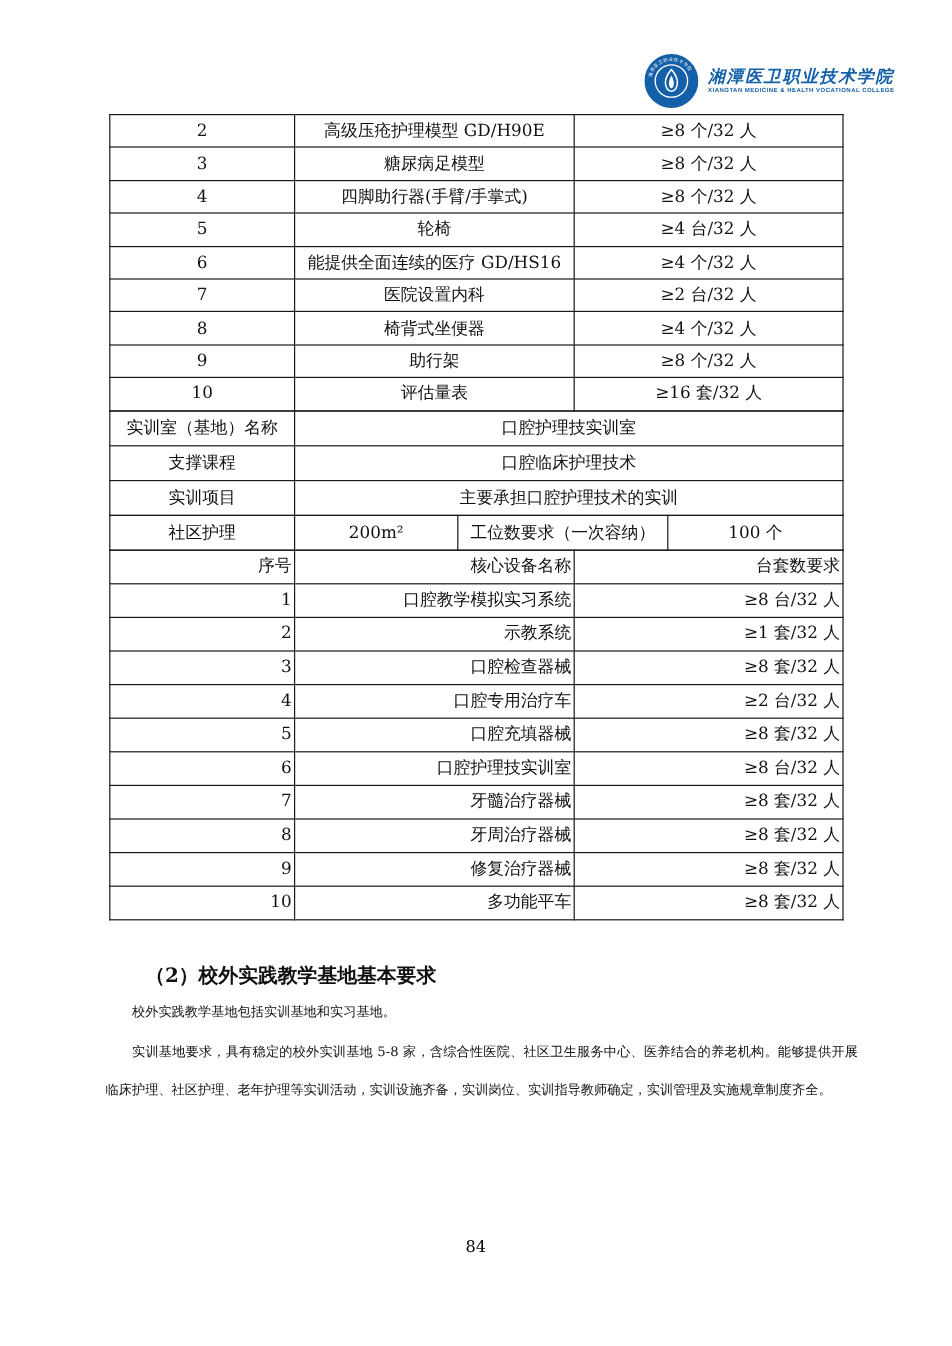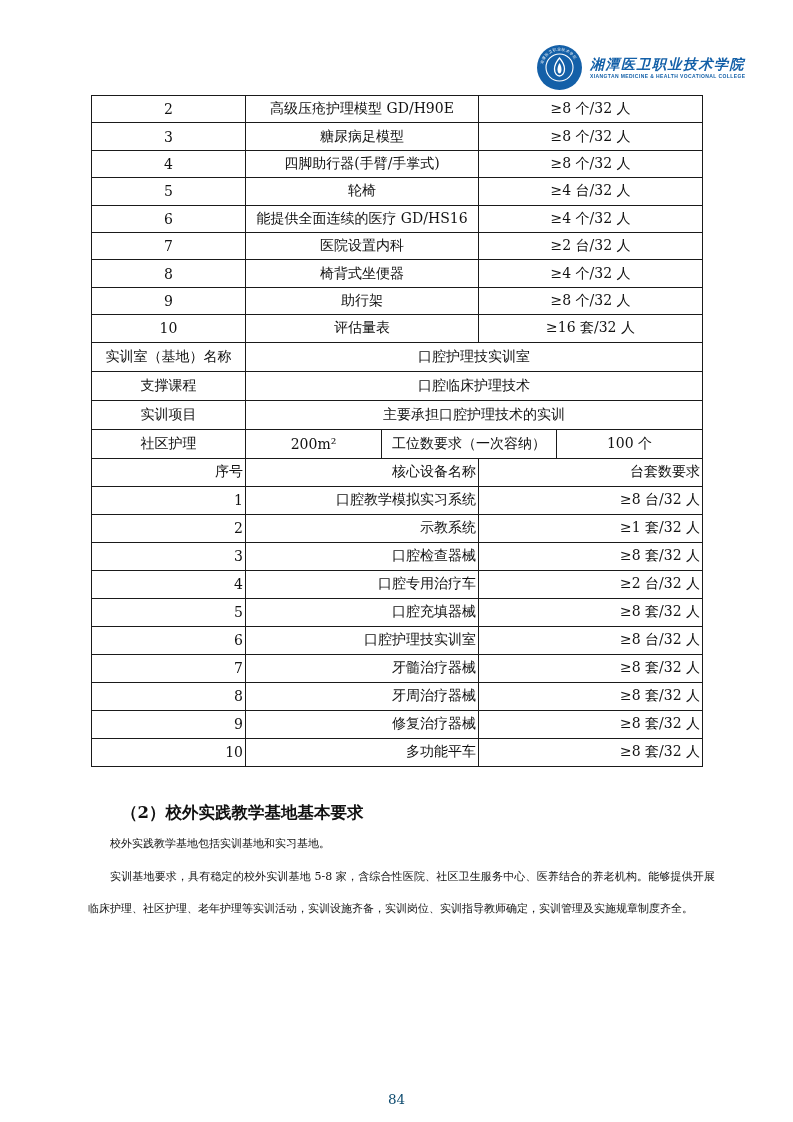--- a/index.html
+++ b/index.html
@@ -39,22 +39,22 @@
   .sec-heading{
     font-size:16.5px;font-weight:bold;line-height:30px;margin:0;
     text-indent:2em;
   }
   .text-block p{
     font-size:11px;line-height:32.6px;margin:0;
     text-indent:2em;text-align:justify;
   }
   
   .page-num{
-    position:absolute;top:1091px;left:0;width:100%;
-    text-align:center;font-size:13.5px;color:#0c4a6e;
+    position:absolute;top:1031px;left:0;width:100%;
+    text-align:center;font-size:13.5px;color:#000000;
   }
 </style>
 </head>
 <body>
 
 <div class="logo">
   <svg class="emblem" viewBox="0 0 45 45">
     <circle cx="22.5" cy="22.5" r="22.5" fill="#1460a8"></circle>
     <circle cx="22.5" cy="22.5" r="13.5" fill="none" stroke="#ffffff" stroke-width="1.1"></circle>
     <path d="M22.5 13 C19 17 17.5 20 17.5 24 C17.5 28.5 20 31 22.5 31 C25 31 27.5 28.5 27.5 24 C27.5 20 26 17 22.5 13 Z" fill="none" stroke="#ffffff" stroke-width="1.3"></path>

